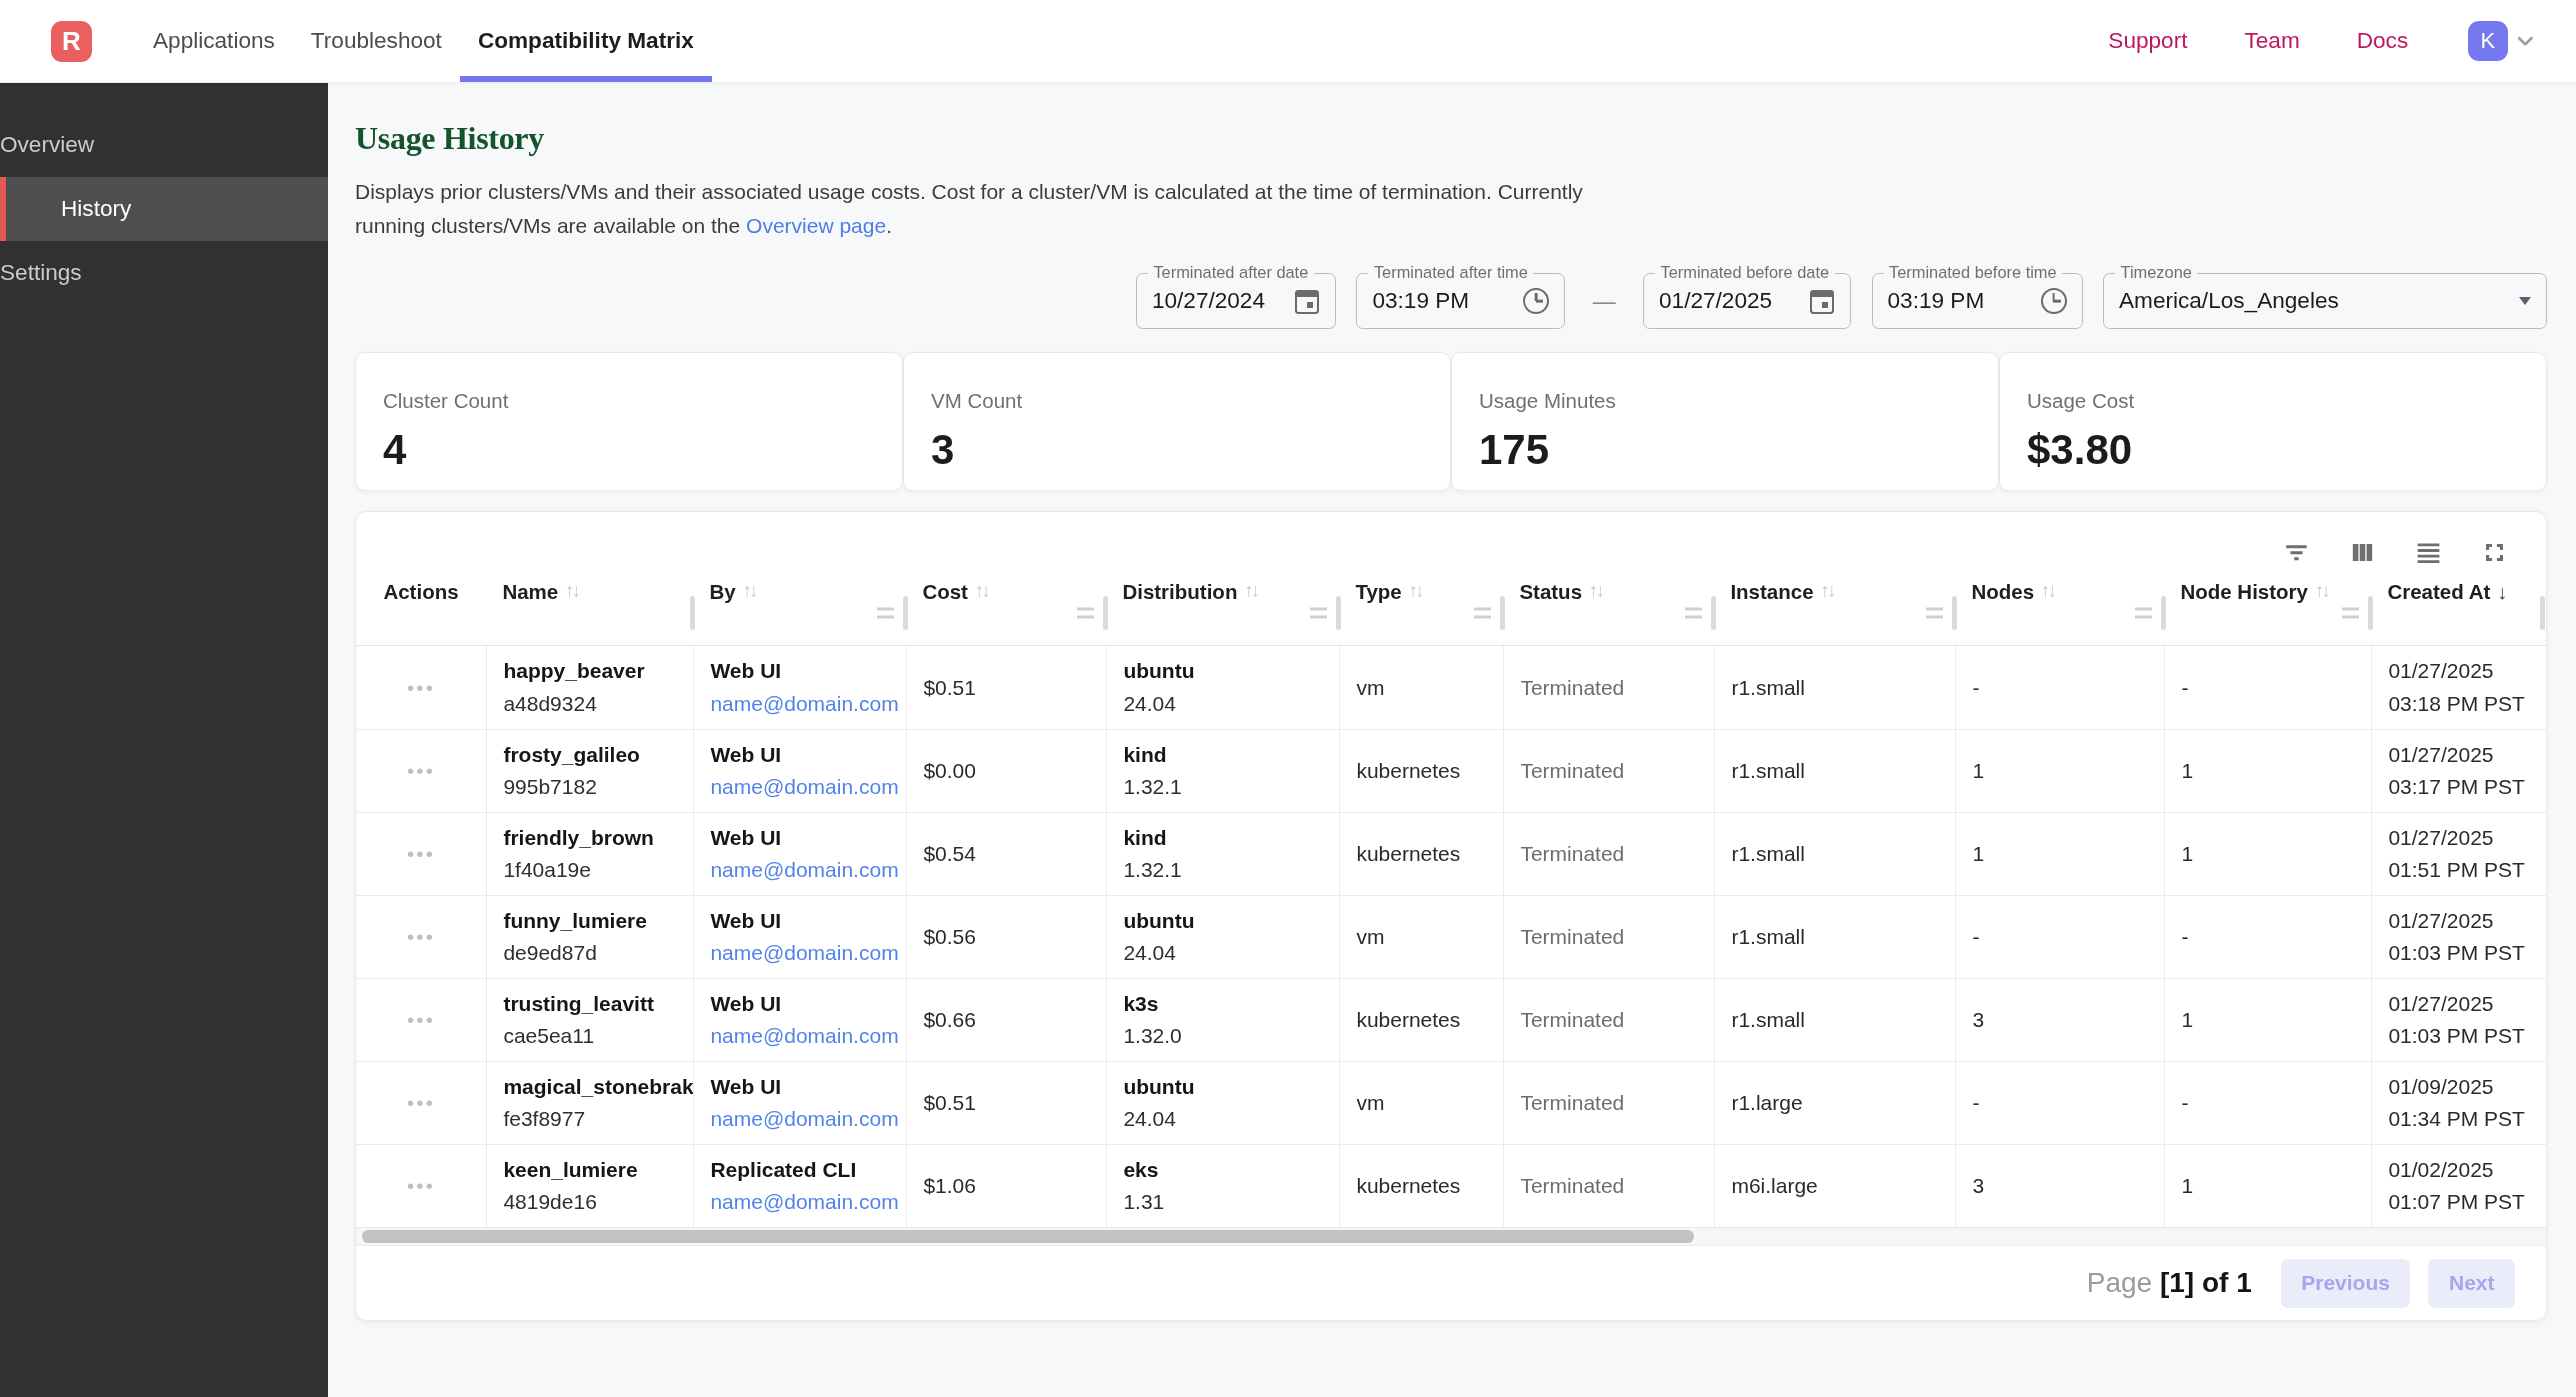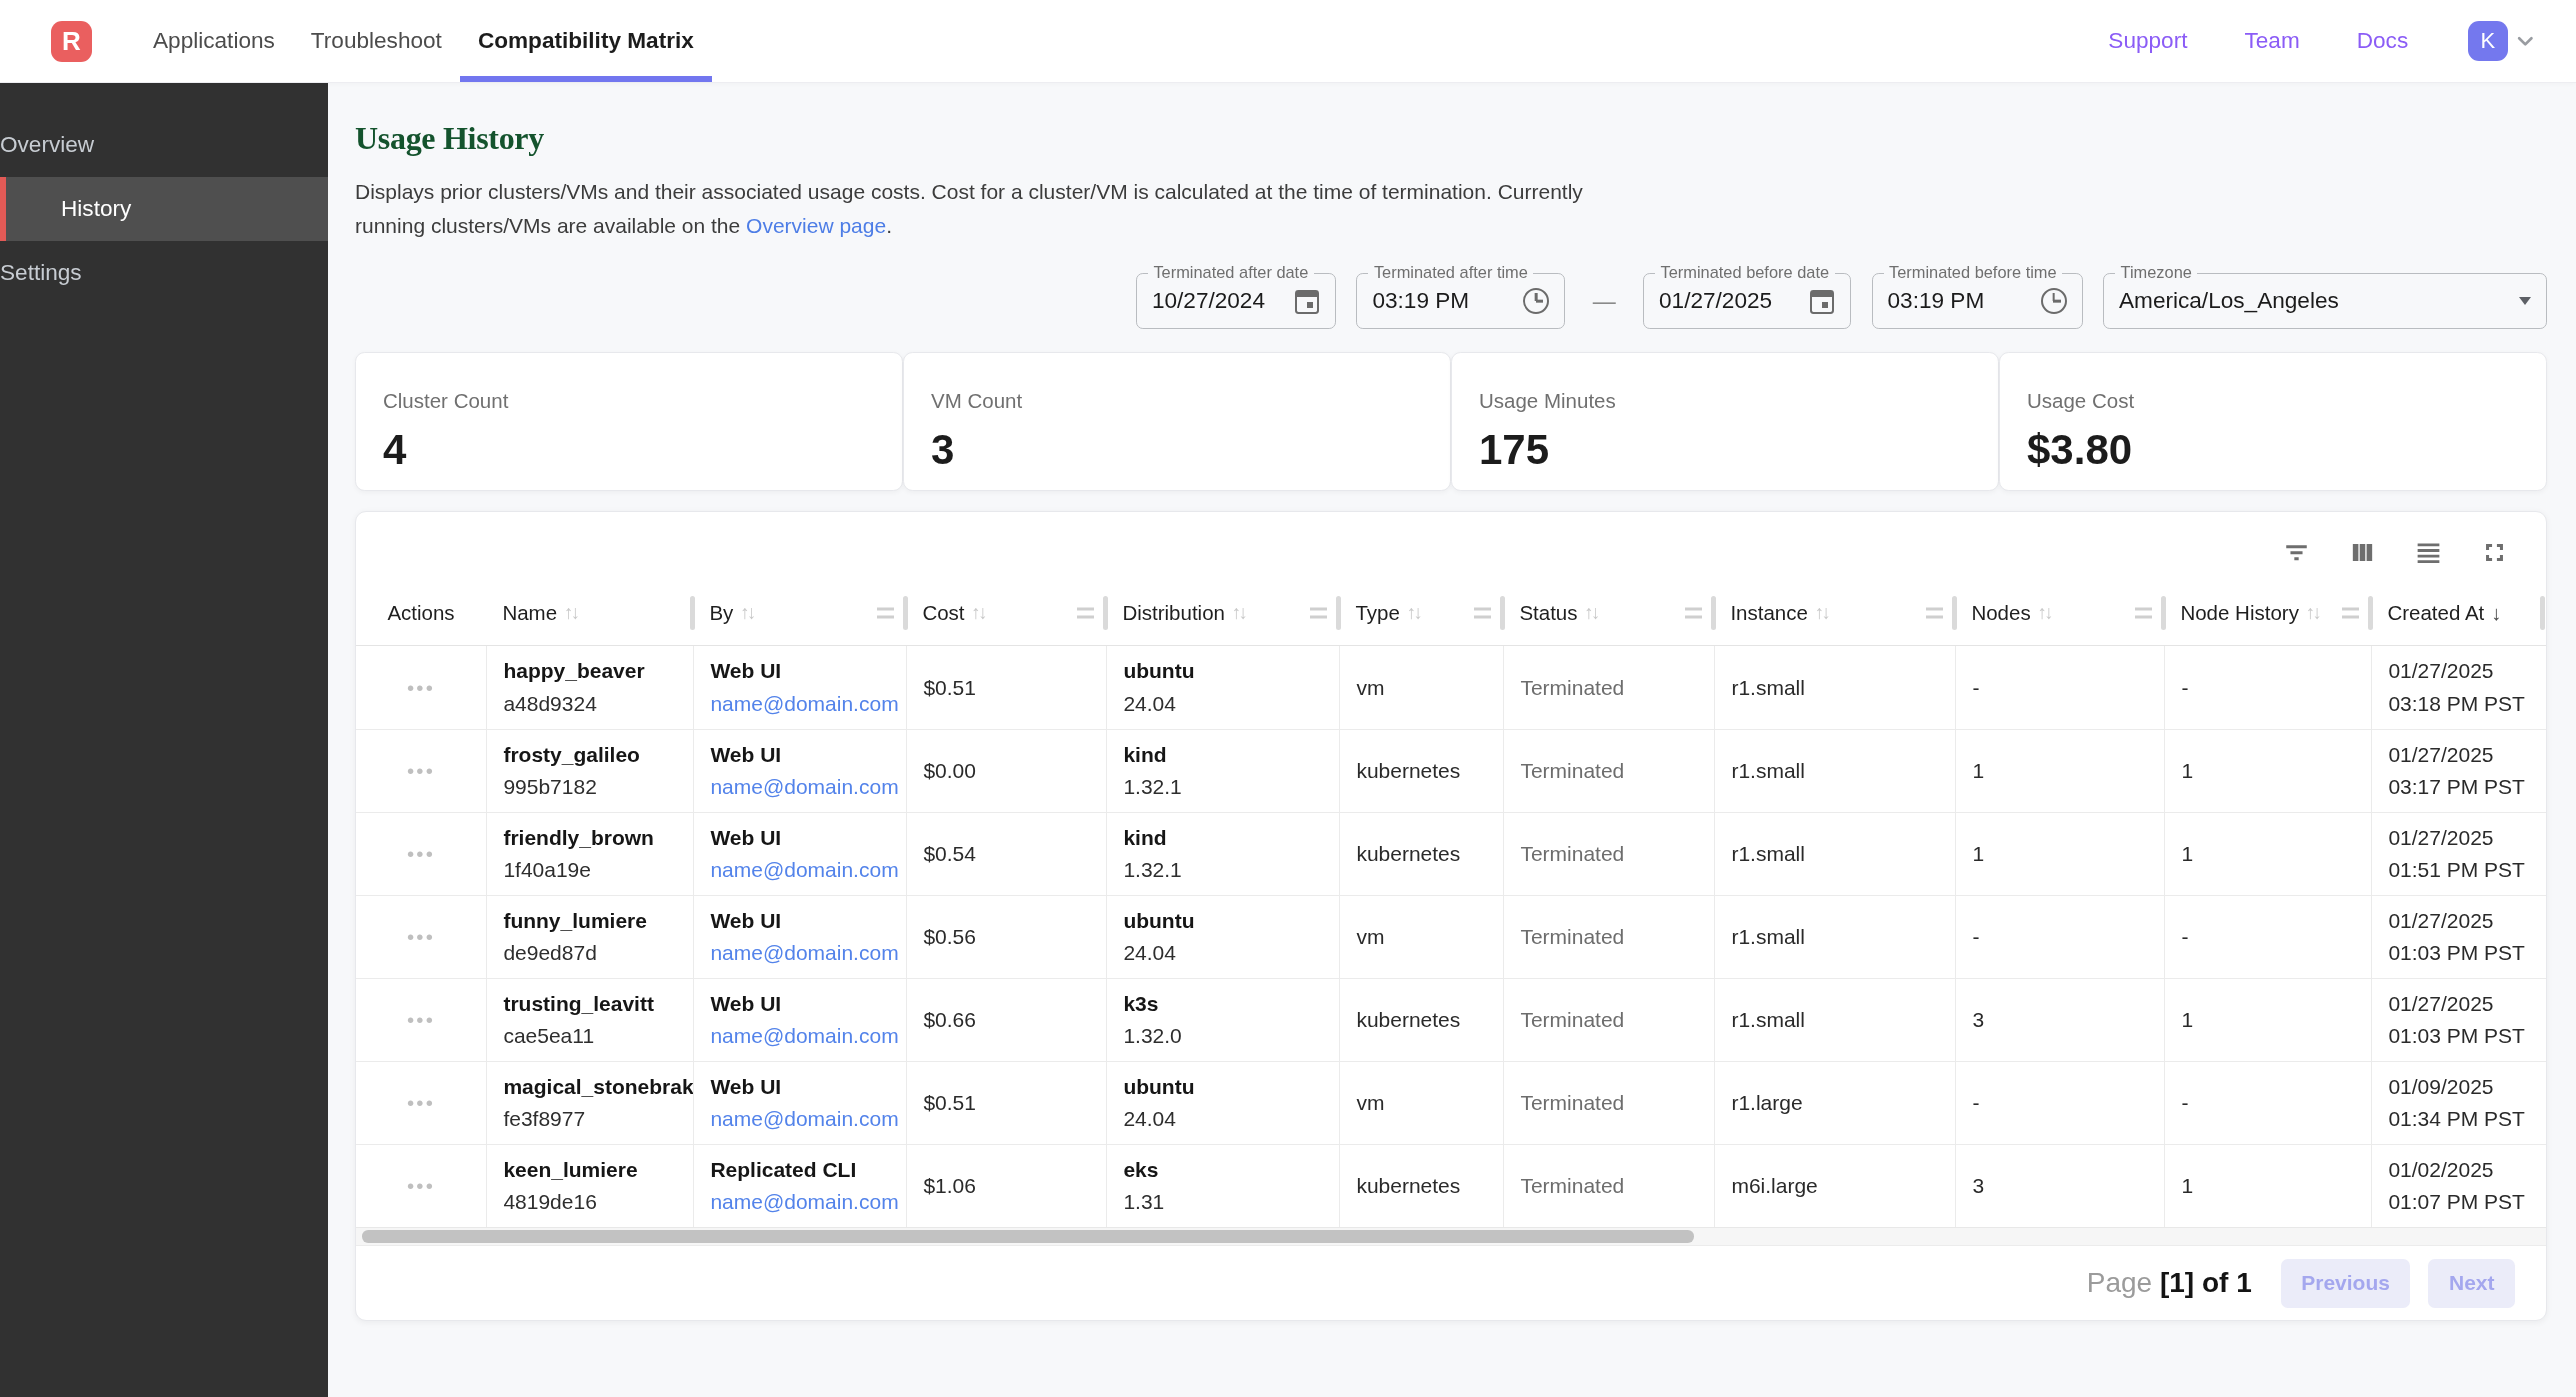--- a/index.html
+++ b/index.html
@@ -6,21 +6,21 @@
   html,body { width:2576px; height:1397px; font-family:"Liberation Sans","DejaVu Sans",sans-serif; background:#f7f8fa; overflow:hidden; }
 
   
   .topnav { height:83px; background:#ffffff; display:flex; align-items:center; padding-left:51px; padding-right:38px; border-bottom:1.4px solid #ededf1; box-shadow:0 1.4px 5.5px rgba(0,0,0,.04); position:relative; z-index:5; }
   .brand { width:41px; height:41px; border-radius:11px; background:#ea5f5f; color:#fff; display:flex; align-items:center; justify-content:center; font-size:26px; font-weight:700; }
   .nav-left { display:flex; margin-left:61px; gap:36px; height:100%; }
   .nav-item { position:relative; height:100%; display:flex; align-items:center; font-size:22.6px; color:#4c4c4c; cursor:pointer; }
   .nav-item.active { color:#1c1c1c; font-weight:700; }
   .nav-item.active::after { content:""; position:absolute; left:-18px; right:-18px; bottom:0; height:6.2px; background:#7276ef; }
   .nav-right { margin-left:auto; display:flex; align-items:center; gap:57px; }
-  .nav-link { font-size:22.6px; color:#8b5cf6; cursor:pointer; }
+  .nav-link { font-size:22.6px; color:#be185d; cursor:pointer; }
   .user-menu { display:flex; align-items:center; margin-left:2.7px; cursor:pointer; }
   .avatar { width:40px; height:40px; border-radius:11px; background:#7478ee; color:#fff; font-size:22px; display:flex; align-items:center; justify-content:center; }
   .chev { margin-left:5.5px; display:flex; }
 
   
   .shell { display:flex; height:1314px; }
   .sidebar { width:328px; background:#313131; padding-top:30px; flex:none; }
   .side-item { height:64px; display:flex; align-items:center; font-size:22.6px; color:#c7ccd2; cursor:pointer; }
   .side-item.active { background:#4f4f4f; color:#ffffff; border-left:6.8px solid #e25a56; padding-left:55px; }
 
@@ -54,21 +54,21 @@
   .stat-value { margin-top:13.7px; font-size:42px; font-weight:700; color:#1c1c1c; }
 
   
   .table-card { margin-top:20.5px; background:#fff; border:0.7px solid #e7e8ec; border-radius:11px; box-shadow:0 1.4px 6.8px rgba(0,0,0,.05); overflow:hidden; }
   .toolbar { height:68px; display:flex; justify-content:flex-end; align-items:flex-end; gap:37px; padding:0 37px 13.7px 0; }
   .tb-ic { width:29px; height:29px; cursor:pointer; display:flex; }
   .tb-ic svg { width:29px; height:29px; }
 
   .grid-cols { display:grid; grid-template-columns:130px 207px 213px 200px 233px 164px 211px 241px 209px 207px minmax(0,1fr); }
   .grid-head { height:66px; border-bottom:1.4px solid #e4e4e4; }
-  .hcell { position:relative; display:flex; align-items:center; padding-left:16.4px; font-size:20.5px; font-weight:400; color:#1f1f1f; cursor:pointer; }
+  .hcell { position:relative; display:flex; align-items:flex-start; padding-left:16.4px; font-size:20.5px; font-weight:700; color:#1f1f1f; cursor:pointer; }
   .hcell.center { justify-content:center; padding-left:0; }
   .sepbar { position:absolute; left:-2.7px; top:50%; transform:translateY(-50%); height:34px; width:4.8px; border-radius:2.7px; background:#dadada; }
   .sepbar.right { left:auto; right:1.4px; }
   .handle { position:absolute; right:12.3px; top:50%; transform:translateY(-50%); width:16.4px; height:11px; border-top:3.4px solid #cfcfcf; border-bottom:3.4px solid #cfcfcf; }
   .sort { margin-left:6.8px; font-size:19px; color:#c9c9c9; letter-spacing:-2.7px; white-space:nowrap; }
   .sort.desc { color:#4d4d4d; font-size:20.5px; letter-spacing:0; }
 
   .grid-row { height:83px; }
   .grid-row + .grid-row { border-top:1.4px solid #ebebeb; }
   .bcell { display:flex; flex-direction:column; justify-content:center; padding-left:16.4px; font-size:21px; line-height:1.55; overflow:hidden; }

